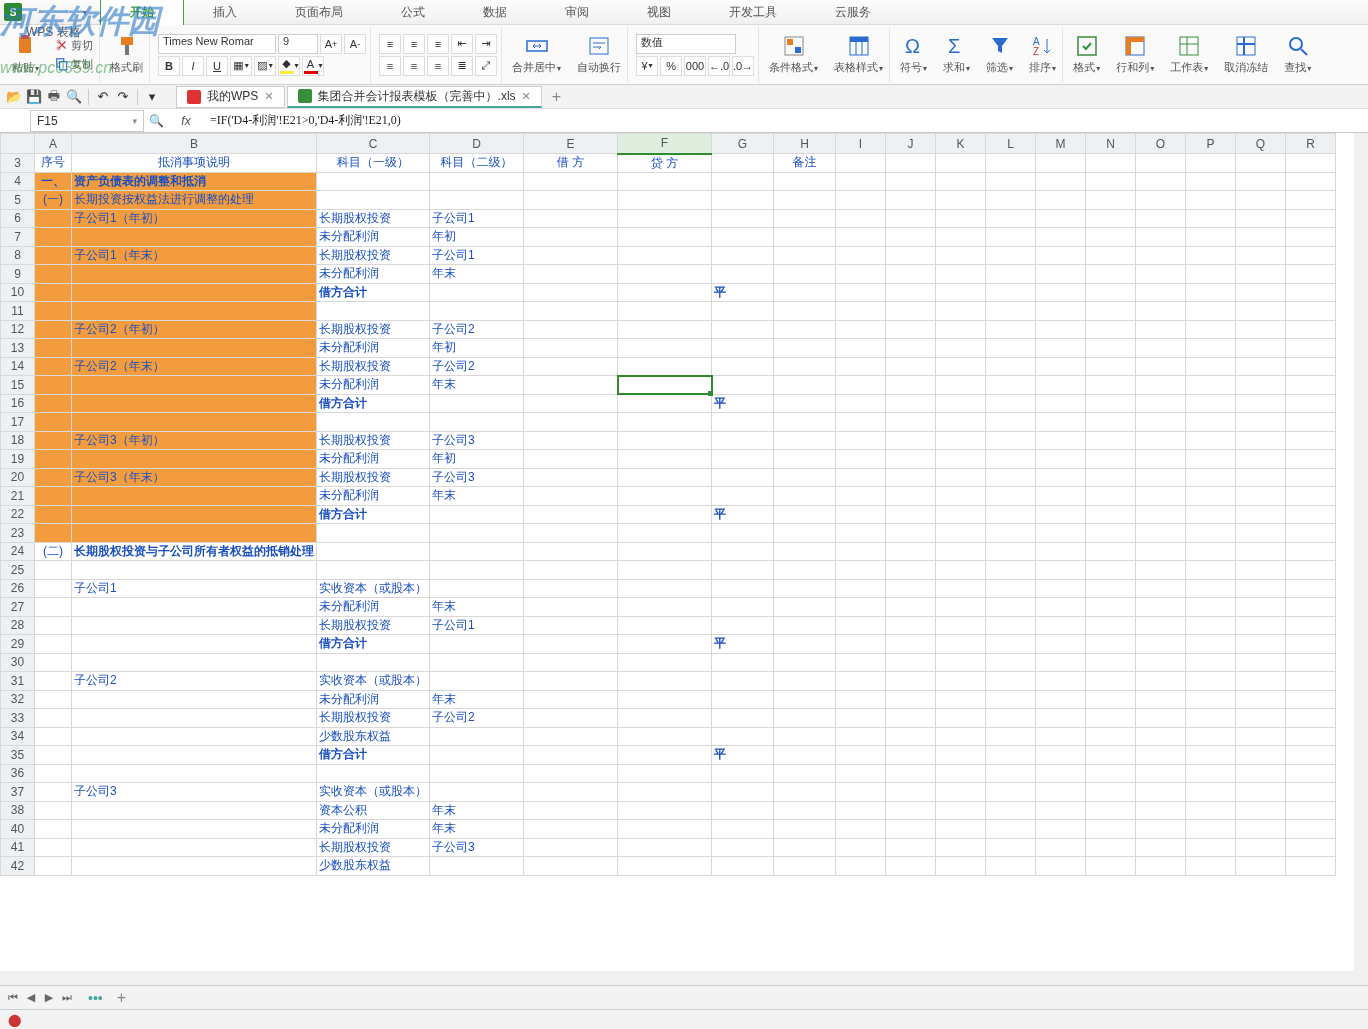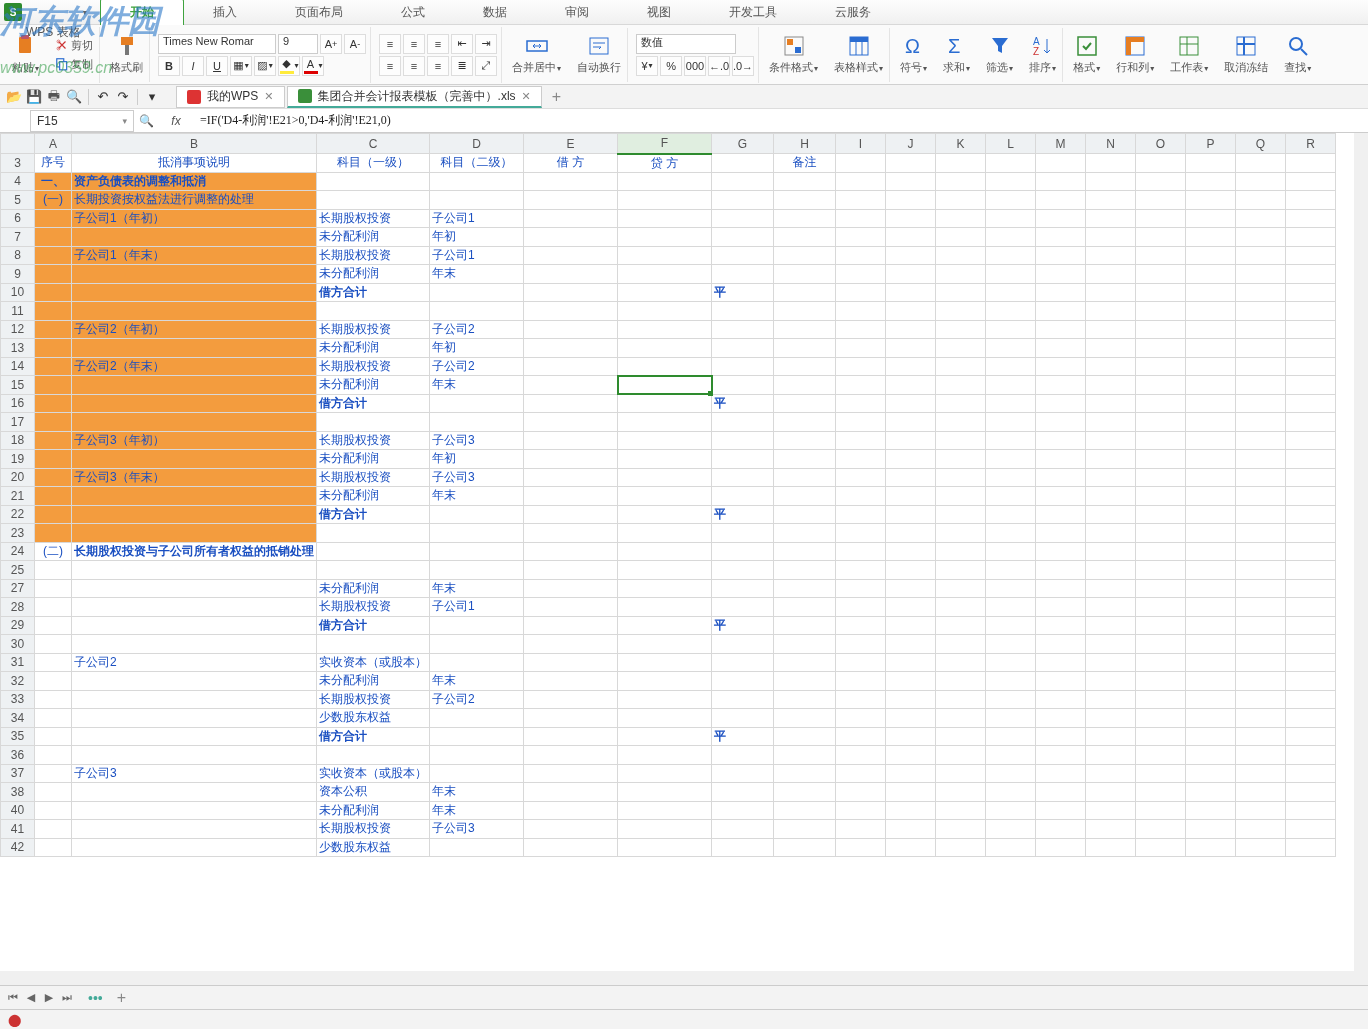--- a/index.html
+++ b/index.html
@@ -39,21 +39,21 @@
 .qat .sep { width:1px; height:16px; background:#ccc; margin:0 2px;}
 .qat .doctab { display:flex; align-items:center; gap:6px; padding:0 10px; height:22px; border:1px solid #ccc; background:#fff; font-size:12px; cursor:pointer;}
 .qat .doctab.active { background:#fff; border-bottom:2px solid #4a9; }
 .qat .wps-ico { width:14px; height:14px; background:#d33; border-radius:2px;}
 .qat .xls-ico { width:14px; height:14px; background:#3a8f3a; border-radius:2px;}
 .qat .close { color:#888; font-size:11px;}
 .qat .add { font-size:16px; color:#888; margin-left:6px; cursor:pointer;}
 
 
 .fbar { height: 24px; border-bottom: 1px solid #ccc; display: flex; align-items: center; }
-.fbar .namebox { width: 104px; height: 22px; border: 1px solid #ccc; margin: 0 2px 0 30px; padding: 0 6px; font-size: 12px; display:flex; align-items:center; justify-content:space-between;}
+.fbar .namebox { width: 114px; height: 22px; border: 1px solid #ccc; margin: 0 2px 0 30px; padding: 0 6px; font-size: 12px; display:flex; align-items:center; justify-content:space-between;}
 .fbar .fx-ico { width:36px; text-align:center; color:#555; font-style:italic; font-size:12px;}
 .fbar .search-ico { width:22px; text-align:center; color:#888;}
 .fbar .formula { flex:1; padding:0 6px; font-size:12px; font-family: "Times New Roman", serif; color:#222;}
 
 
 .grid-wrap { position: relative; height: calc(100vh - 25px - 60px - 24px - 24px - 24px - 20px); overflow: hidden; border-right: 14px solid #f0f0f0; border-bottom: 14px solid #f0f0f0;}
 .grid { border-collapse: collapse; table-layout: fixed; }
 .grid th, .grid td { border: 1px solid #d8d8d8; height: 18.5px; font-size: 12px; padding: 0 2px; white-space: nowrap; overflow: visible; position:relative;}
 .grid thead th { background: #eef1f3; color: #555; font-weight: normal; text-align: center; height: 20px;}
 .grid .rh { background: #eef1f3; color: #555; text-align: center; width: 34px; font-family: sans-serif;}
@@ -863,20 +863,41 @@
           <td></td>
           <td></td>
           <td></td>
           <td></td>
           <td></td>
           <td></td>
           <td></td>
           <td></td>
         </tr>
         <tr>
+          <td class="rh">26</td>
+          <td></td>
+          <td class="cell-blue left indent1">子公司1</td>
+          <td class="cell-blue left">实收资本（或股本）</td>
+          <td></td>
+          <td></td>
+          <td></td>
+          <td></td>
+          <td></td>
+          <td></td>
+          <td></td>
+          <td></td>
+          <td></td>
+          <td></td>
+          <td></td>
+          <td></td>
+          <td></td>
+          <td></td>
+          <td></td>
+        </tr>
+        <tr>
           <td class="rh">27</td>
           <td></td>
           <td></td>
           <td class="cell-blue left">未分配利润</td>
           <td class="cell-blue left">年末</td>
           <td></td>
           <td></td>
           <td></td>
           <td></td>
           <td></td>

